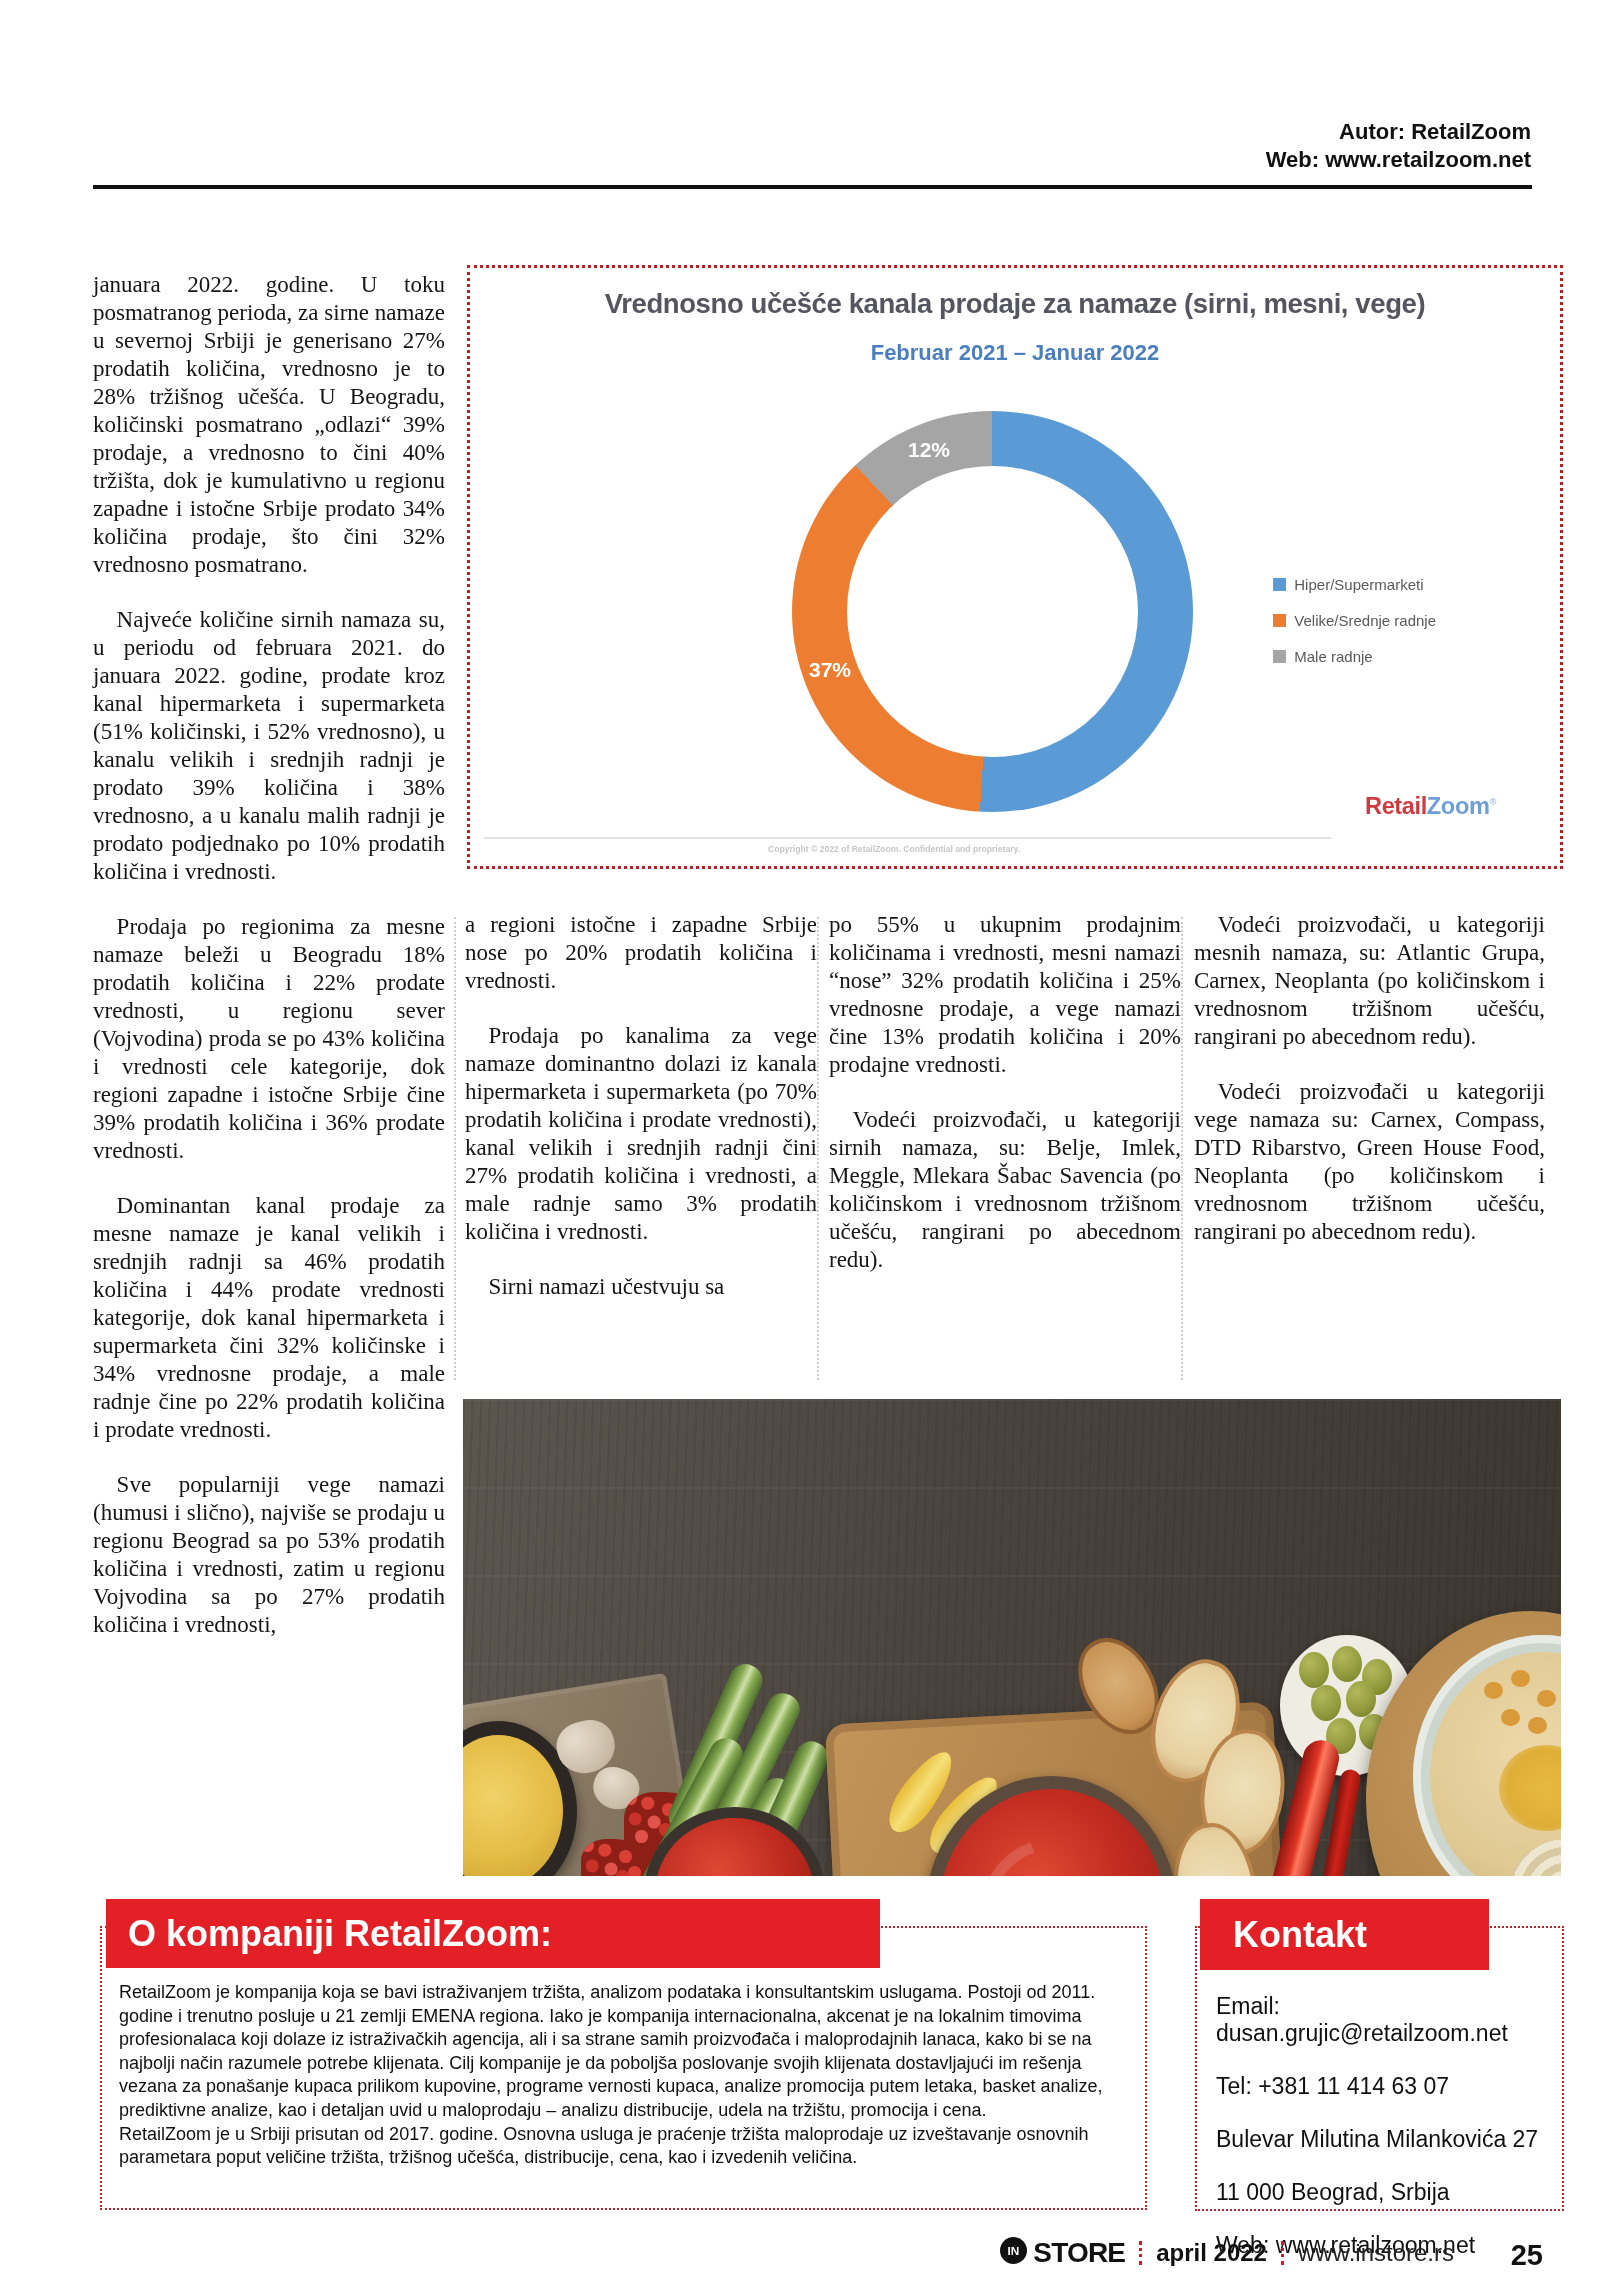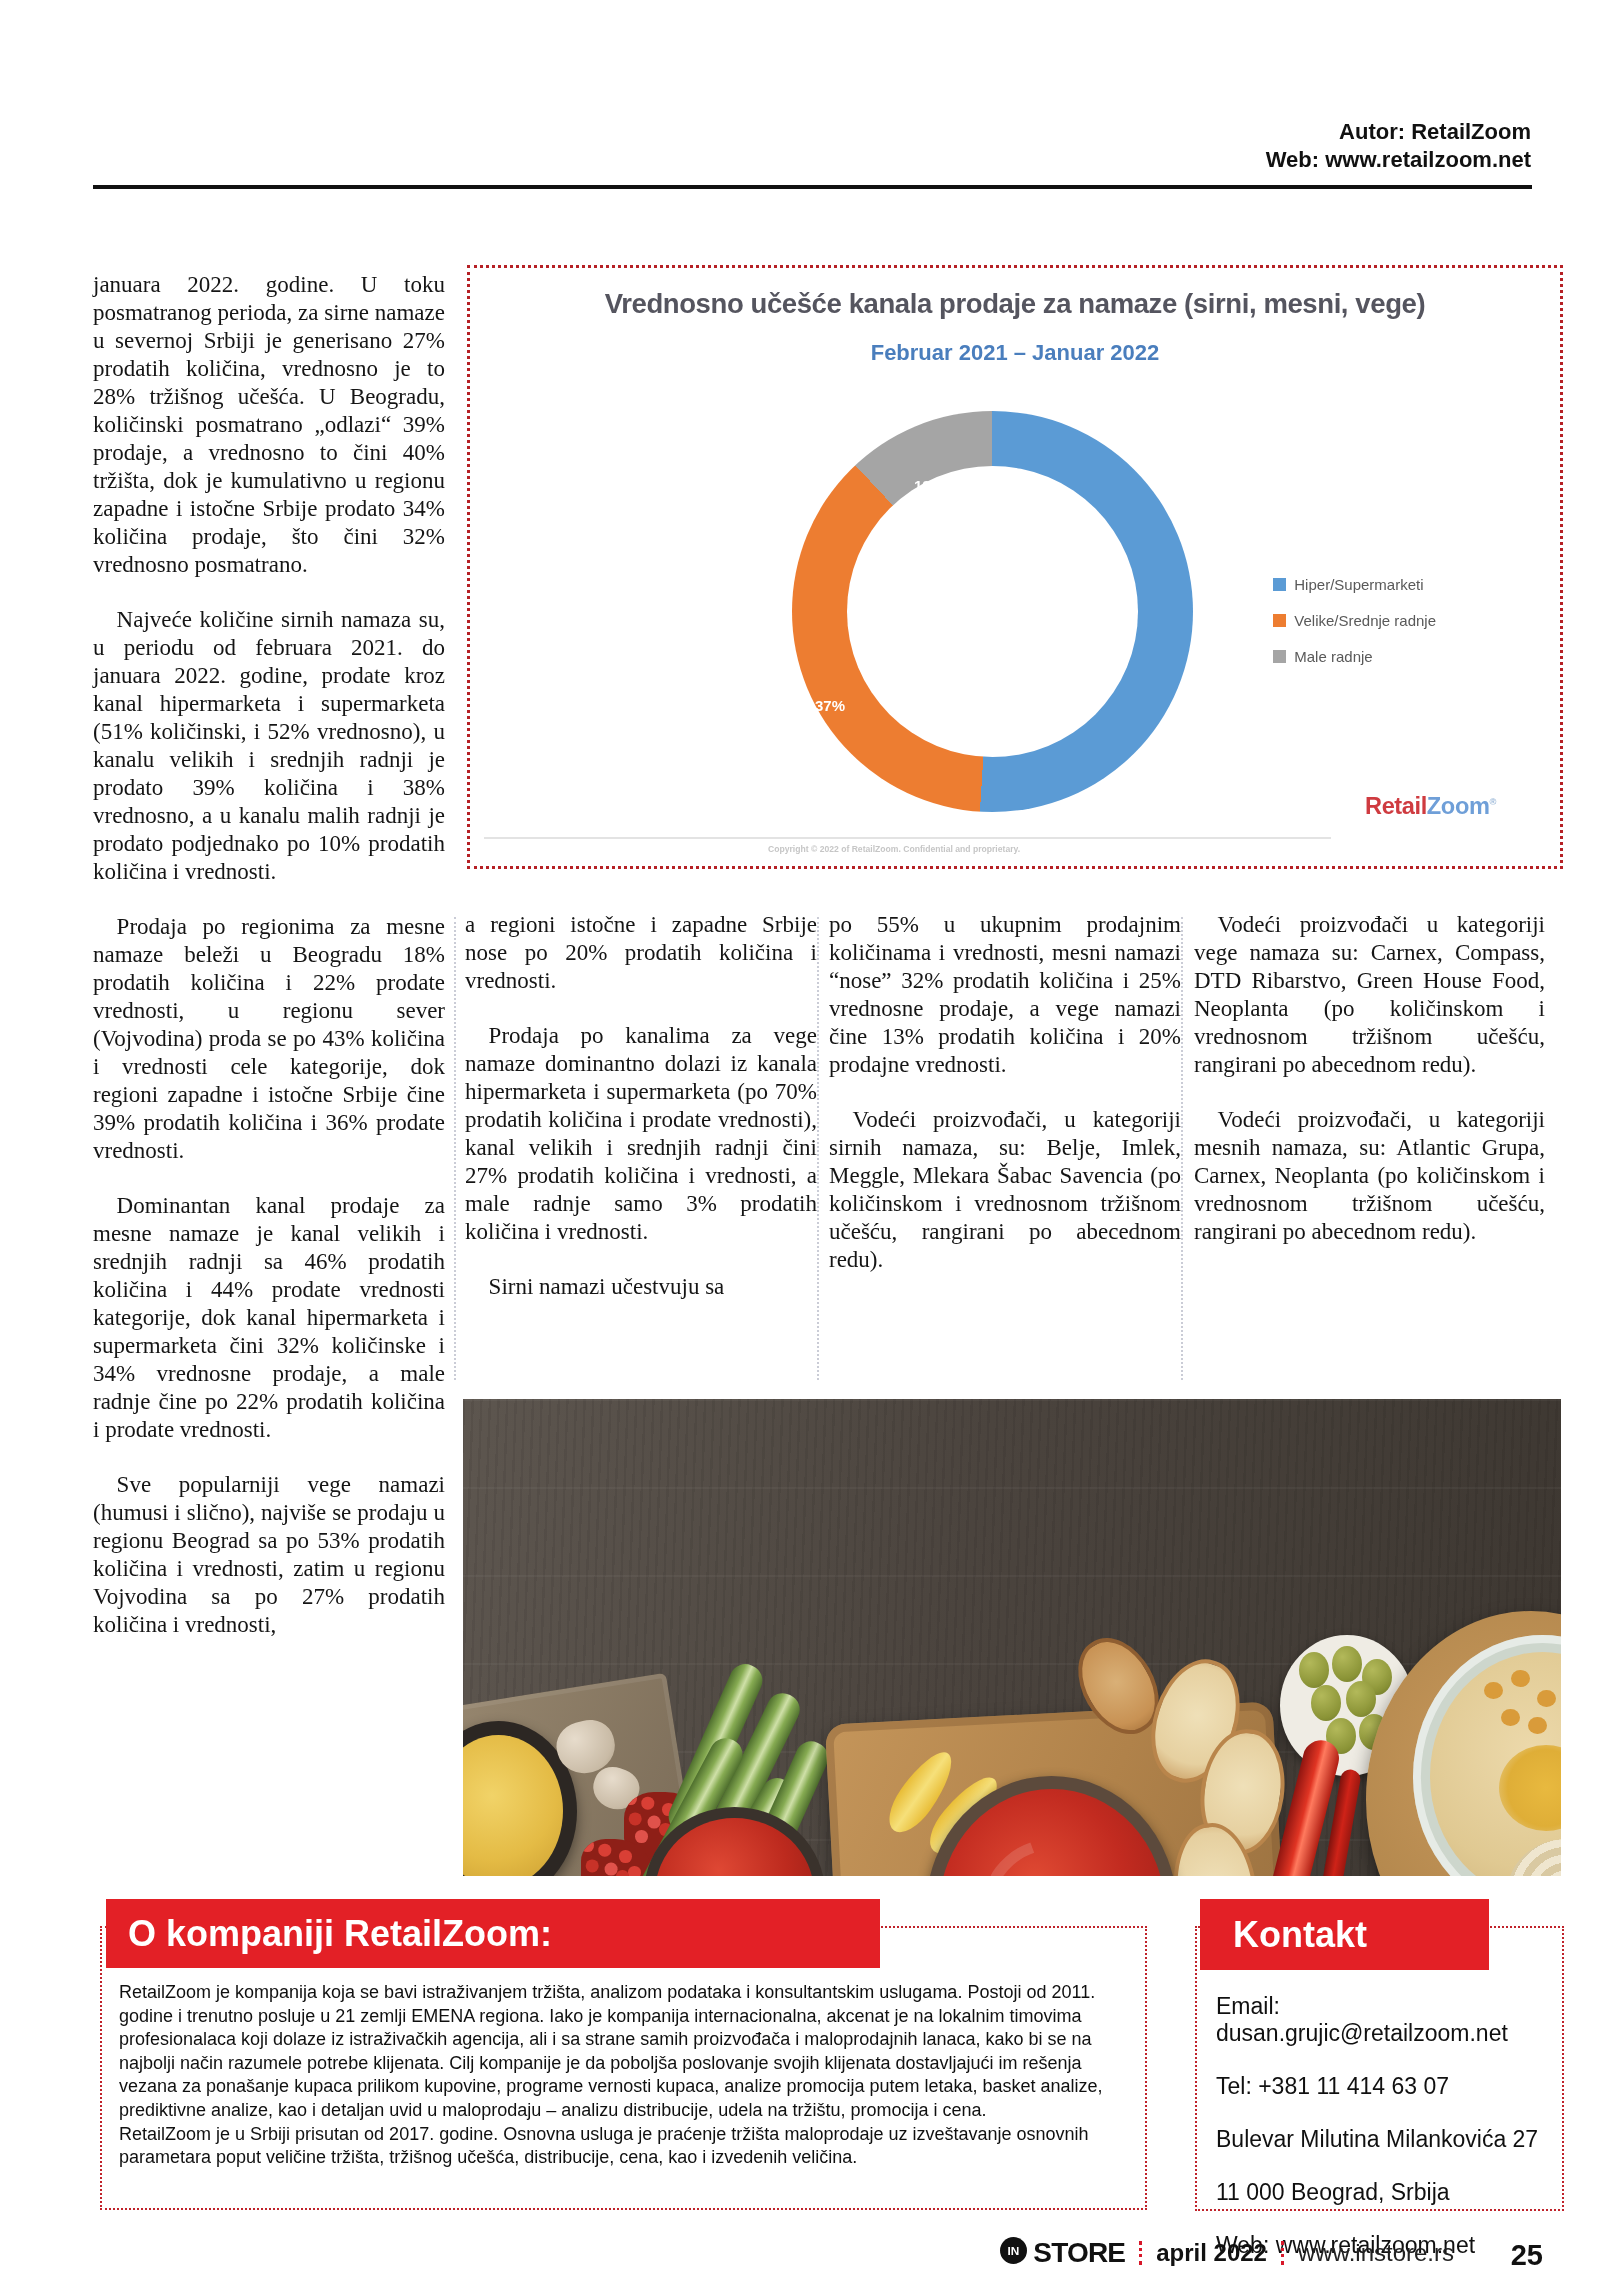--- a/index.html
+++ b/index.html
@@ -28,21 +28,21 @@
   .chartbox{position:absolute;left:467px;top:265px;width:1090px;height:598px;
             border:3.1px dotted #b62025;background:#fff;}
   .ch-title{position:absolute;top:20.4px;left:0;right:0;text-align:center;
             font-family:"Liberation Sans", sans-serif;font-weight:bold;font-size:27.5px;
             letter-spacing:-0.4px;color:#55555f;}
   .ch-sub{position:absolute;top:72px;left:0;right:0;text-align:center;
           font-family:"Liberation Sans", sans-serif;font-weight:bold;font-size:22px;color:#4a7ebd;}
   .donut{position:absolute;left:322px;top:143px;width:401px;height:401px;border-radius:50%;}
   .donut-hole{position:absolute;left:55px;top:55px;width:291px;height:291px;border-radius:50%;background:#fff;}
   .slice-label{position:absolute;font-family:"Liberation Sans", sans-serif;font-weight:bold;
-               font-size:15px;color:#ffffff;transform:translate(-50%,-50%);margin-top:35px;}
+               font-size:21px;color:#ffffff;transform:translate(-50%,-50%);}
   .lbl0{left:496px;top:338px;}  
   .lbl1{left:360px;top:402px;}  
   .lbl2{left:459px;top:182px;}  
   .legend{position:absolute;left:803px;top:308px;font-family:"Liberation Sans", sans-serif;
           font-size:15px;color:#595959;}
   .legend .li{display:flex;align-items:center;margin-bottom:19px;}
   .legend .sw{width:13.4px;height:13.4px;margin-right:7.9px;flex:0 0 auto;}
   .rz-logo{position:absolute;right:64px;top:525px;font-family:"Liberation Sans", sans-serif;
            font-weight:bold;font-size:23.6px;letter-spacing:-0.4px;}
   .rz-red{color:#cf3b40;} .rz-blue{color:#6f9fd8;}
@@ -210,22 +210,22 @@
   <div class="col col2">
     <p>a regioni istočne i zapadne Srbije nose po 20% prodatih količina i vrednosti.</p>
     <p class="ind">Prodaja po kanalima za vege namaze dominantno dolazi iz kanala hipermarketa i supermarketa (po 70% prodatih količina i prodate vrednosti), kanal velikih i srednjih radnji čini 27% prodatih količina i vrednosti, a male radnje samo 3% prodatih količina i vrednosti.</p>
     <p class="ind">Sirni namazi učestvuju sa</p>
   </div>
   <div class="col col3">
     <p>po 55% u ukupnim prodajnim količinama i vrednosti, mesni namazi “nose” 32% prodatih količina i 25% vrednosne prodaje, a vege namazi čine 13% prodatih količina i 20% prodajne vrednosti.</p>
     <p class="ind">Vodeći proizvođači, u kategoriji sirnih namaza, su: Belje, Imlek, Meggle, Mlekara Šabac Savencia (po količinskom i vrednosnom tržišnom učešću, rangirani po abecednom redu).</p>
   </div>
   <div class="col col4">
+    <p class="ind">Vodeći proizvođači, u kategoriji mesnih namaza, su: Atlantic Grupa, Carnex, Neoplanta (po količinskom i vrednosnom tržišnom učešću, rangirani po abecednom redu).</p>
     <p class="ind">Vodeći proizvođači u kategoriji vege namaza su: Carnex, Compass, DTD Ribarstvo, Green House Food, Neoplanta (po količinskom i vrednosnom tržišnom učešću, rangirani po abecednom redu).</p>
-    <p class="ind">Vodeći proizvođači, u kategoriji mesnih namaza, su: Atlantic Grupa, Carnex, Neoplanta (po količinskom i vrednosnom tržišnom učešću, rangirani po abecednom redu).</p>
   </div>
   <div class="vsep vsep1"></div>
   <div class="vsep vsep2"></div>
   <div class="vsep vsep3"></div>
 
   <div class="photo">
     <div class="napkin"></div>
     <div class="ybowl">
         <div class="ybowl-in"></div>
       </div>

